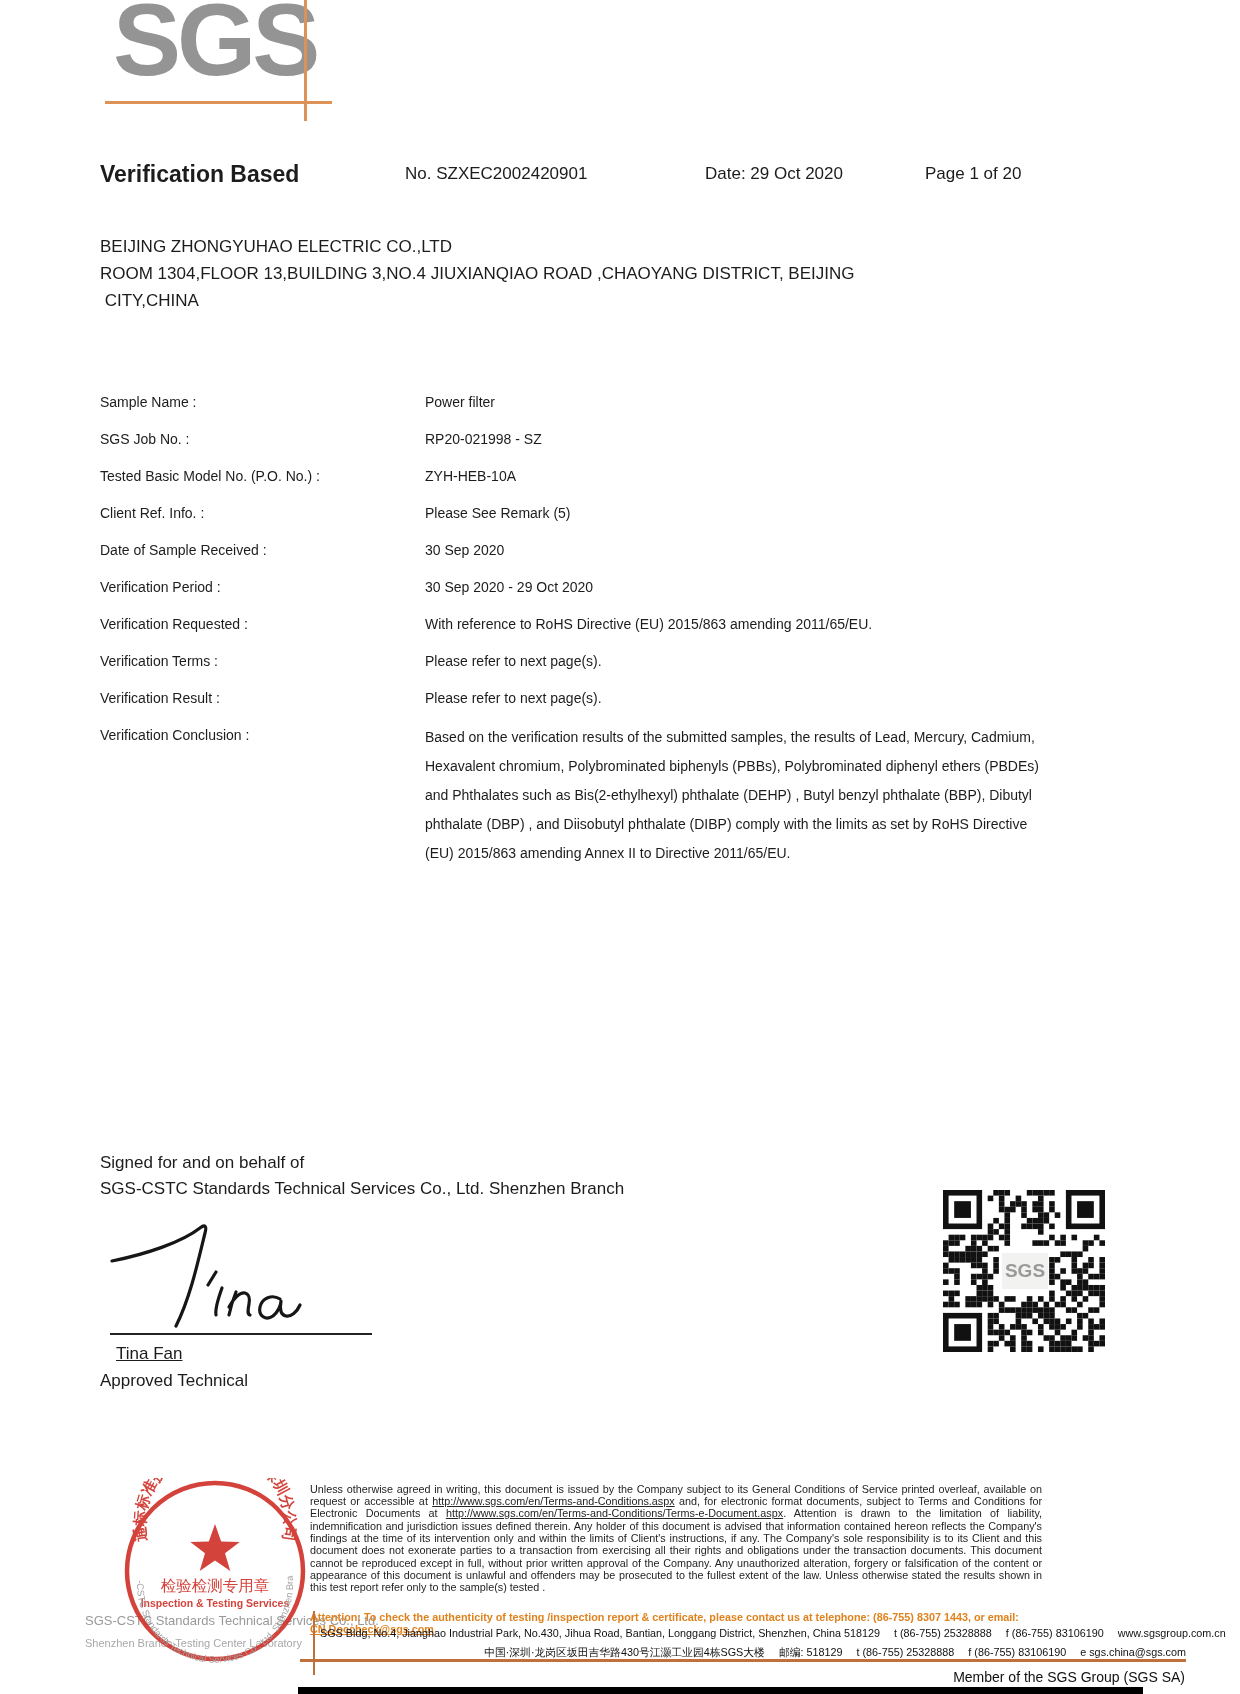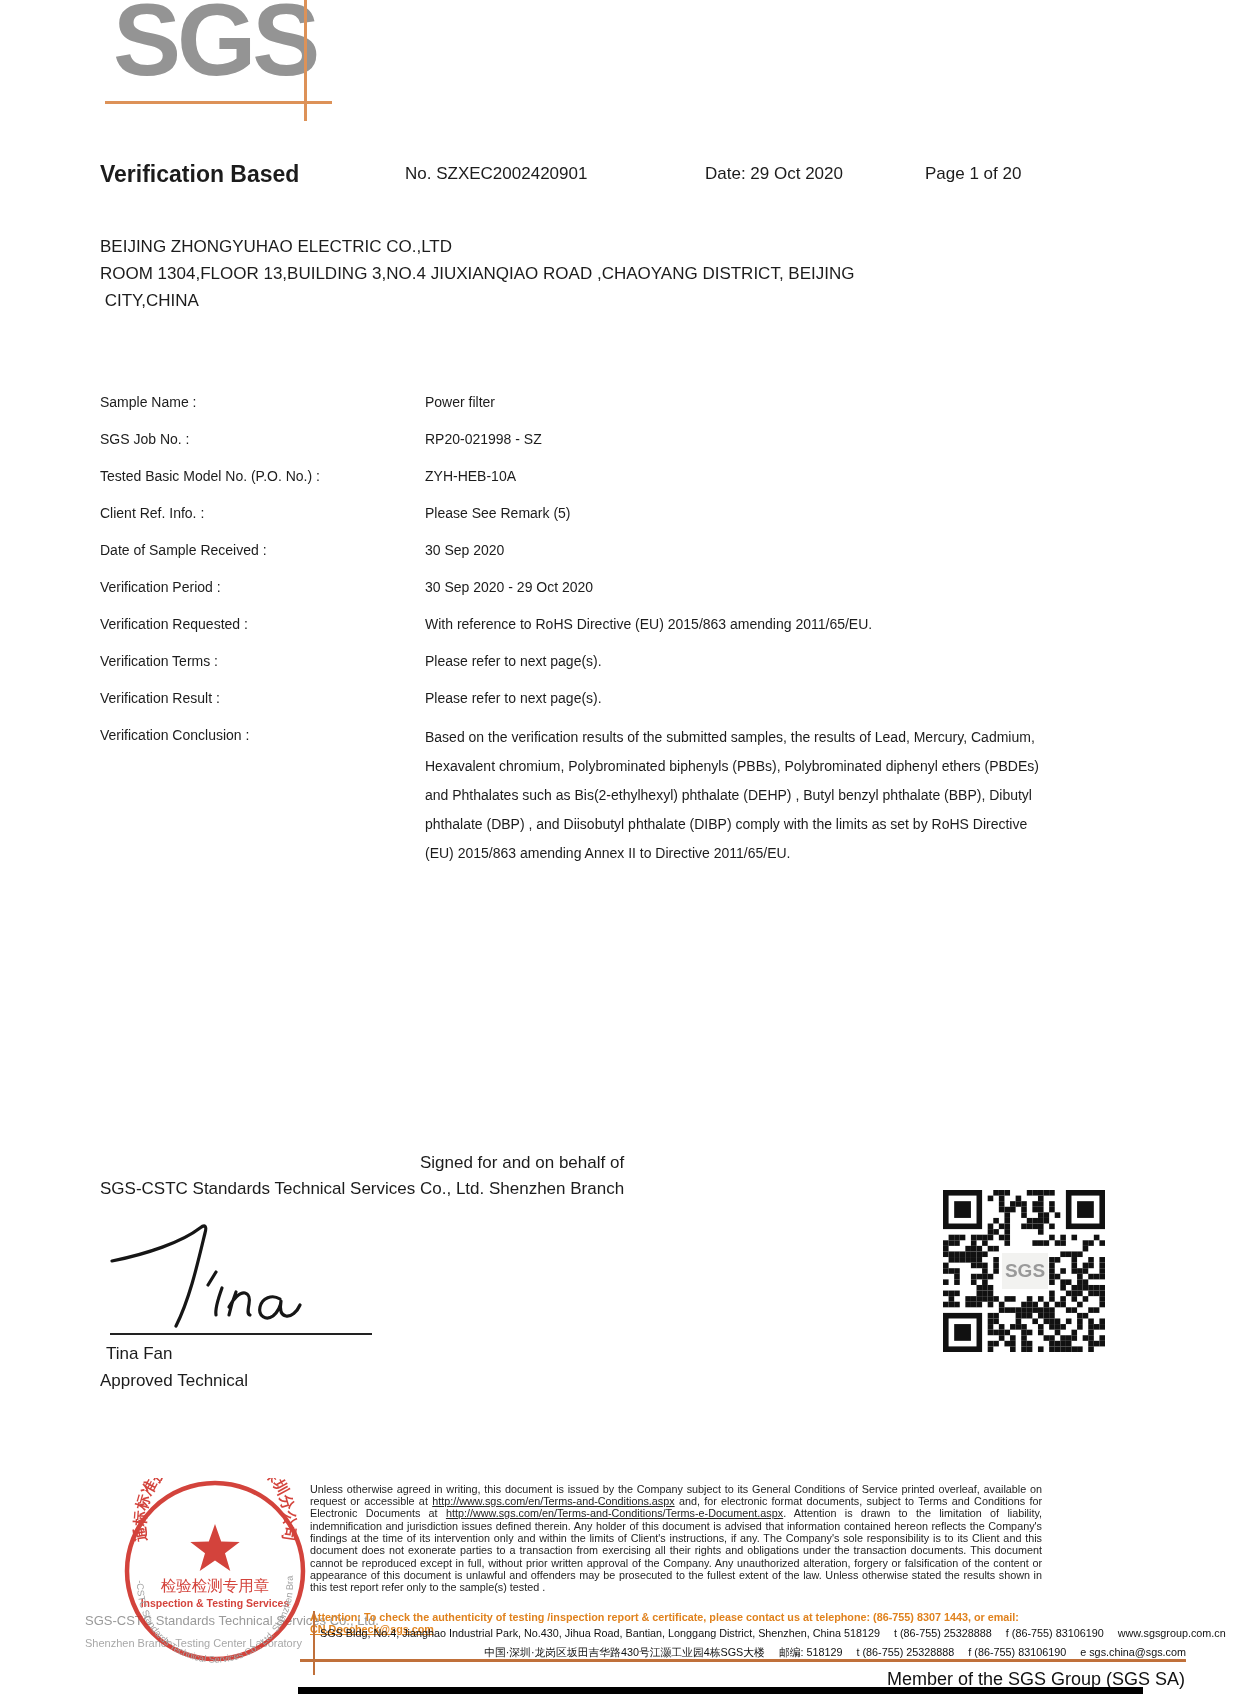--- a/index.html
+++ b/index.html
@@ -19,24 +19,24 @@
   
   .client{position:absolute;left:100px;top:233px;font-size:17px;line-height:27px;width:900px;}
   .client .l2{white-space:pre-wrap;}
   
   .fields{position:absolute;left:100px;top:390px;width:950px;font-size:14px;}
   .frow{display:flex;margin-bottom:13px;}
   .flabel{width:252px;flex:none;line-height:24px;margin-right:33px;}
   .fvalue{width:660px;line-height:24px;margin-left:40px;}
   .frow.tall .fvalue{line-height:29px;}
   
-  .signedfor{position:absolute;left:100px;top:1150px;font-size:17px;line-height:26px;text-align:right;}
+  .signedfor{position:absolute;left:100px;top:1150px;font-size:17px;line-height:26px;}
   .sig-svg{position:absolute;left:102px;top:1216px;}
   .sig-line{position:absolute;left:110px;top:1333px;width:262px;height:2px;background:#222;}
-  .sig-name{position:absolute;left:106px;top:1344px;font-size:17px;}
+  .sig-name{position:absolute;left:116px;top:1344px;font-size:17px;text-decoration:underline;}
   .sig-role{position:absolute;left:100px;top:1371px;font-size:17px;}
   
   .qr-box{position:absolute;left:943px;top:1190px;width:162px;height:162px;}
   .qr-label{position:absolute;left:59px;top:63px;width:46px;height:36px;background:#f2f2f0;
             color:#9a9a9a;font-weight:bold;font-size:19px;display:flex;align-items:center;
             justify-content:center;letter-spacing:0;}
   
   .co-line1{position:absolute;left:85px;top:1613px;font-size:13px;color:#9a9a9a;}
   .co-line2{position:absolute;left:85px;top:1637px;font-size:11px;color:#a8a8a8;}
   .stamp{position:absolute;left:122px;top:1478px;opacity:.92;}
@@ -45,21 +45,21 @@
               line-height:12.3px;text-align:justify;color:#242424;}
   .attention{position:absolute;left:310px;top:1600px;width:732px;font-size:10.8px;
              line-height:12.5px;font-weight:bold;color:#e0821e;}
   .u{text-decoration:underline;}
   .addr-row{position:absolute;left:320px;width:880px;font-size:10.8px;white-space:nowrap;color:#111;}
   .addr-row span{margin-right:14px;}
   .addr-en{top:1627px;}
   .addr-cn{top:1646px;text-align:right;}
   .foot-vline{position:absolute;left:313px;top:1611px;width:2px;height:64px;background:#c0703a;}
   .foot-hline{position:absolute;left:300px;top:1659px;width:886px;height:3px;background:#c0703a;}
-  .member{position:absolute;left:785px;top:1669px;width:400px;text-align:right;font-size:18px;color:#111;}
+  .member{position:absolute;left:785px;top:1669px;width:400px;text-align:right;font-size:14px;color:#111;}
   .bottom-bar{position:absolute;left:298px;top:1687px;width:845px;height:7px;background:#000;}
 </style>
 </head>
 <body>
 
 <div class="page">
 
   <div class="logo-text">SGS</div>
   <div class="logo-vline"></div>
   <div class="logo-hline"></div>

